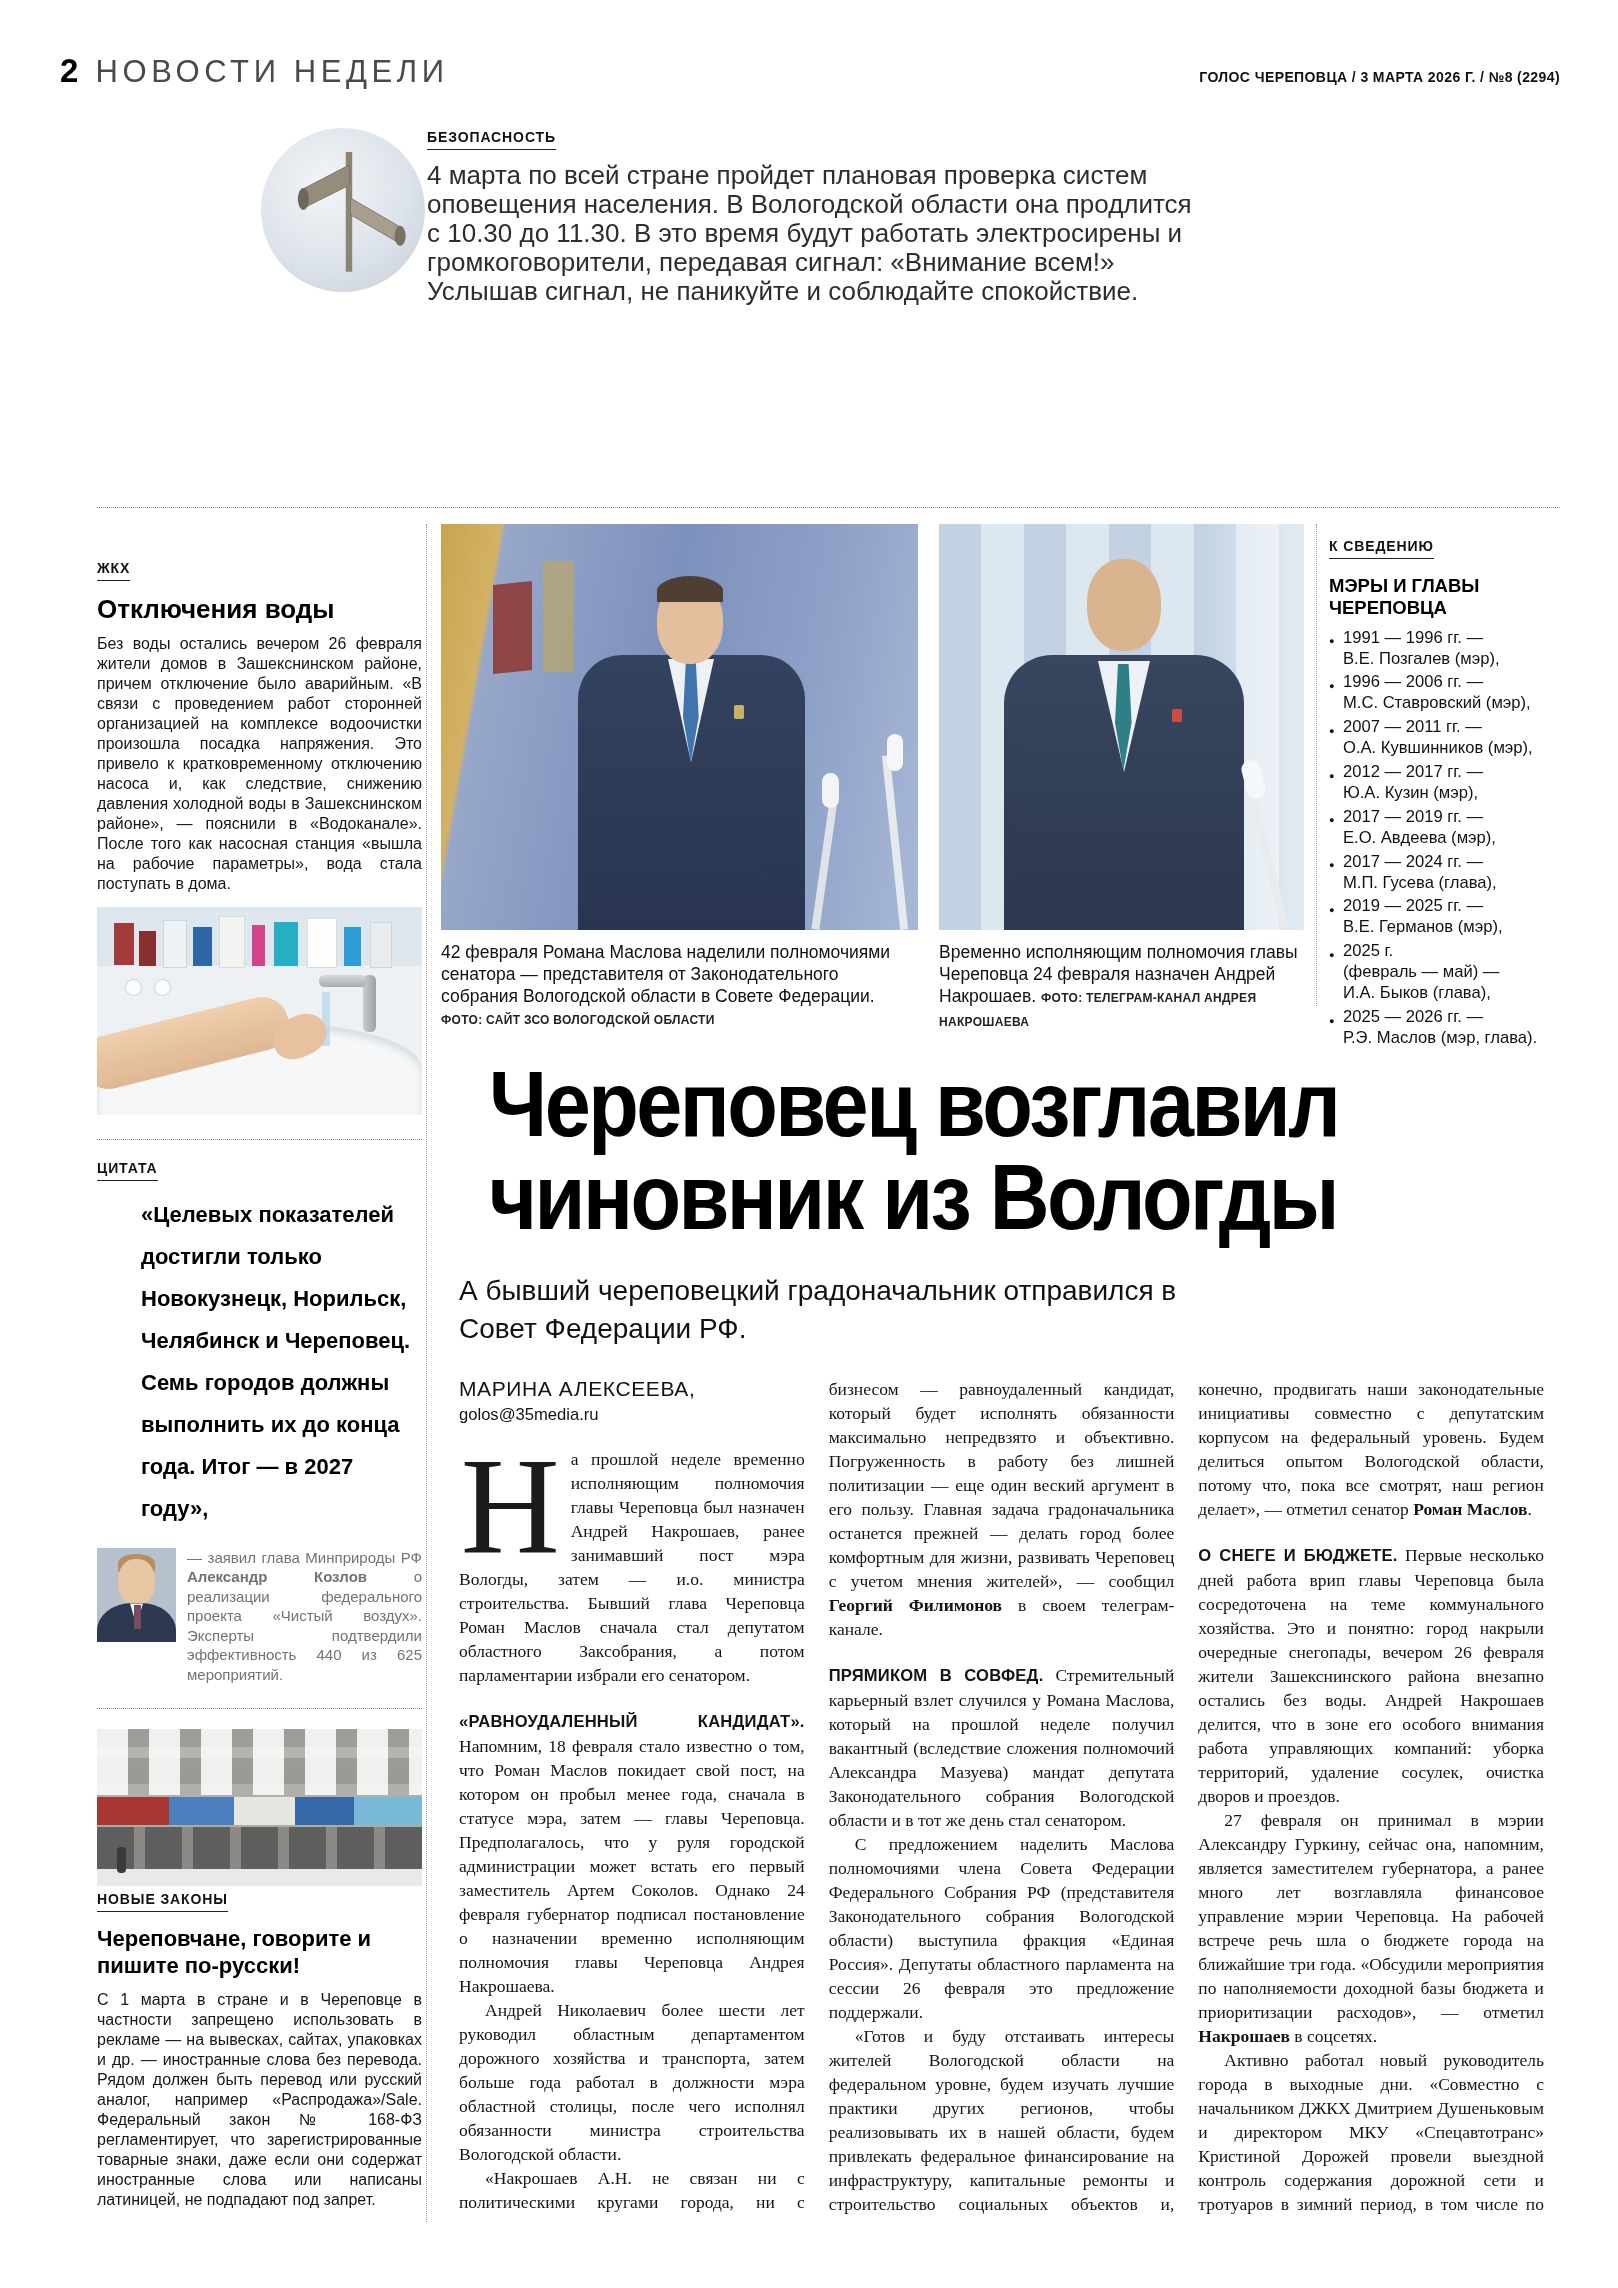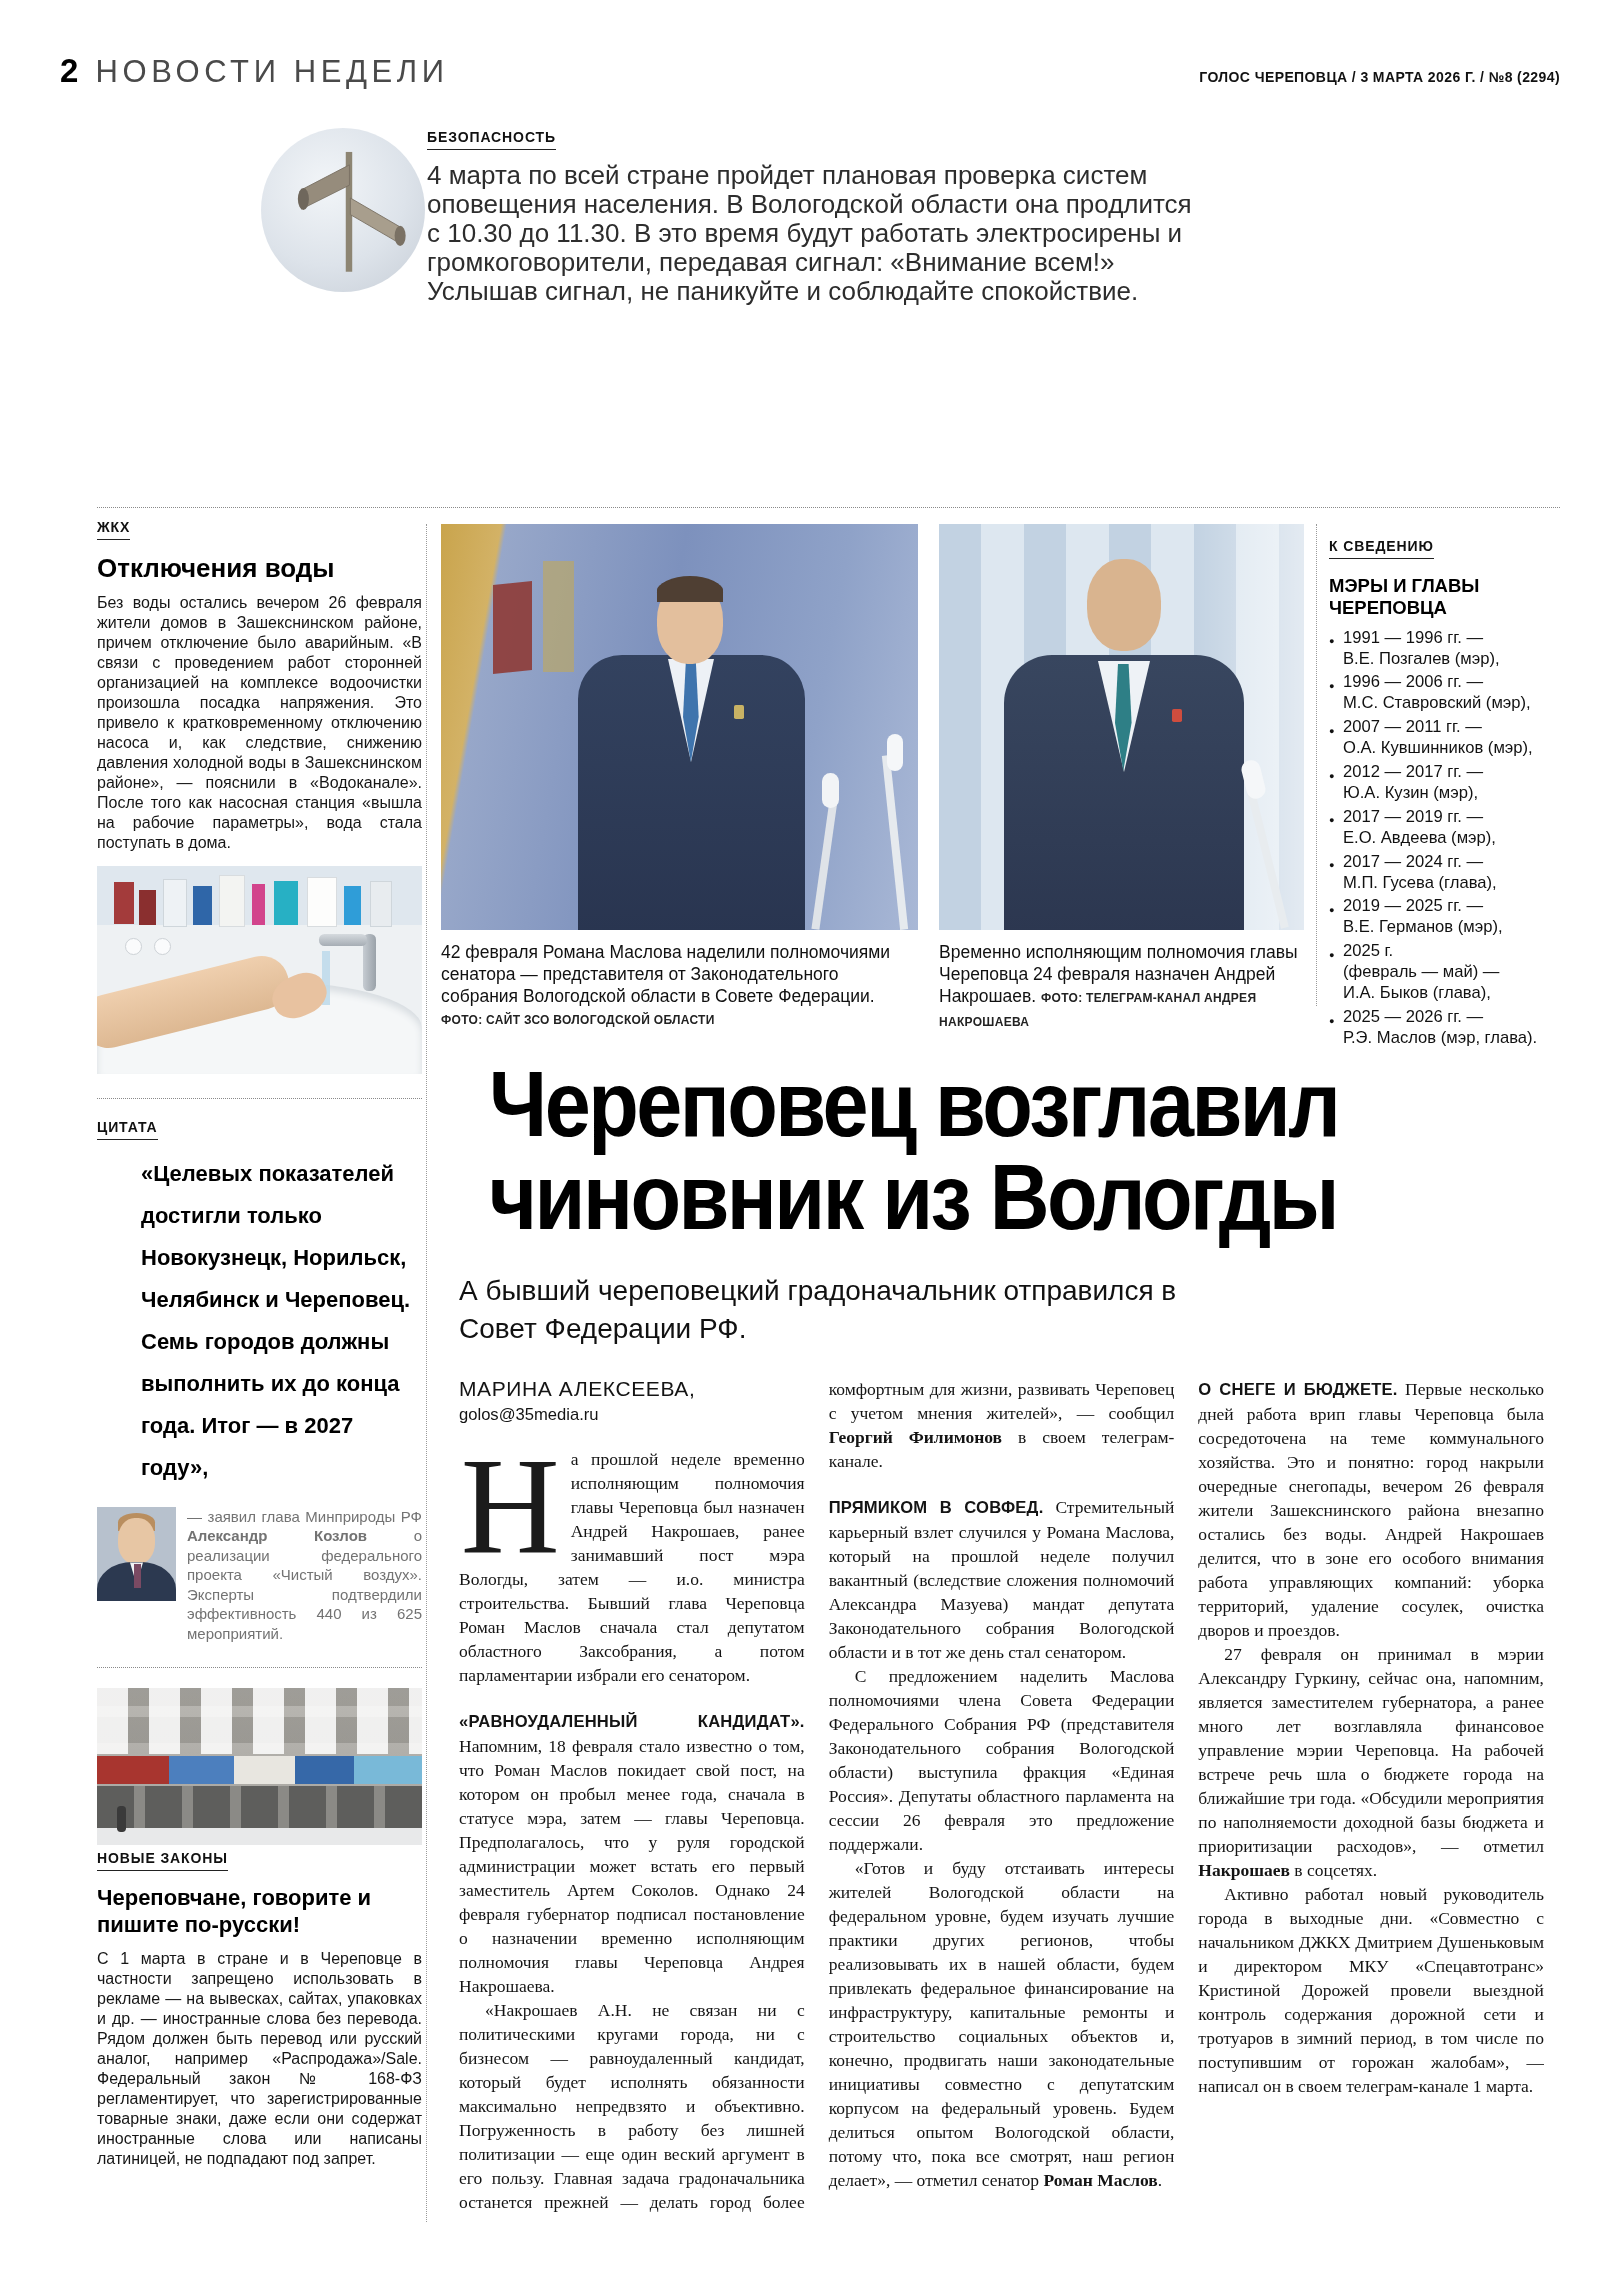--- a/index.html
+++ b/index.html
@@ -25,21 +25,21 @@
   #siren-photo{position:absolute;left:261px;top:128px;width:164px;height:164px;border-radius:50%;
     overflow:hidden;background:radial-gradient(circle at 40% 35%, #f2f5f8 0%, #dde3ea 55%, #c6cdd6 100%);}
   #siren-text{position:absolute;left:427px;top:129px;width:812px;}
   #siren-title{font-size:26px;font-weight:800;letter-spacing:0.3px;margin-top:14.8px;color:#000;}
   #siren-lead{font-size:26px;line-height:29px;color:#2d2d2d;margin-top:11px;width:766px;}
   
   #top-divider{position:absolute;left:97px;right:59px;top:507px;}
   #vdiv-left{left:426px;top:524px;height:1698px;}
   #vdiv-right{left:1316px;top:524px;height:482px;}
   
-  #left-rail{position:absolute;left:97px;top:519px;width:325px;}
+  #left-rail{position:absolute;left:97px;top:560px;width:325px;}
   .rail-h{font-size:26px;font-weight:800;color:#000;margin:13px 0 9.2px 0;}
   .rail-body{font-size:16px;line-height:20px;text-align:justify;color:#161616;}
   .rail-div{margin:24px 0 20px 0;}
   #quote-text{font-size:22px;line-height:42px;font-weight:800;color:#000;margin-top:13px;margin-left:44px;}
   #quote-attr-row{display:flex;gap:11px;margin-top:18.5px;}
   #quote-attr{font-size:15px;line-height:19.4px;color:#737373;text-align:justify;}
   #laws-title{font-size:22px;line-height:27px;font-weight:800;color:#000;margin:13px 0 11px 0;}
   
   .art{position:absolute;}
   #water-photo{width:325px;height:208px;margin-top:13px;background:#eef1f3;}
@@ -258,20 +258,21 @@
 <div id="deck">А бывший череповецкий градоначальник отправился в Совет Федерации РФ.</div>
 
 <div id="body-cols">
   <div id="byline">
     <div class="bn">МАРИНА АЛЕКСЕЕВА,</div>
     <div class="be">golos@35media.ru</div>
   </div>
   <div id="article-paragraphs">
       <p><span class="dc">Н</span>а прошлой неделе временно исполняющим полномочия главы Череповца был назначен Андрей Накрошаев, ранее занимавший пост мэра Вологды, затем — и.о. министра строительства. Бывший глава Череповца Роман Маслов сначала стал депутатом областного Заксобрания, а потом парламентарии избрали его сенатором.</p>
       <p class="sect"><span class="lead-in">«РАВНОУДАЛЕННЫЙ КАНДИДАТ».</span> Напомним, 18 февраля стало известно о том, что Роман Маслов покидает свой пост, на котором он пробыл менее года, сначала в статусе мэра, затем — главы Череповца. Предполагалось, что у руля городской администрации может встать его первый заместитель Артем Соколов. Однако 24 февраля губернатор подписал постановление о назначении временно исполняющим полномочия главы Череповца Андрея Накрошаева.</p>
+      <p class="ind">Андрей Николаевич более шести лет руководил областным департаментом дорожного хозяйства и транспорта, затем больше года работал в должности мэра областной столицы, после чего исполнял обязанности министра строительства Вологодской области.</p>
       <p class="ind">«Накрошаев А.Н. не связан ни с политическими кругами города, ни с бизнесом — равноудаленный кандидат, который будет исполнять обязанности максимально непредвзято и объективно. Погруженность в работу без лишней политизации — еще один веский аргумент в его пользу. Главная задача градоначальника останется прежней — делать город более комфортным для жизни, развивать Череповец с учетом мнения жителей», — сообщил <b>Георгий Филимонов</b> в своем телеграм-канале.</p>
       <p class="sect"><span class="lead-in">ПРЯМИКОМ В СОВФЕД.</span> Стремительный карьерный взлет случился у Романа Маслова, который на прошлой неделе получил вакантный (вследствие сложения полномочий Александра Мазуева) мандат депутата Законодательного собрания Вологодской области и в тот же день стал сенатором.</p>
       <p class="ind">С предложением наделить Маслова полномочиями члена Совета Федерации Федерального Собрания РФ (представителя Законодательного собрания Вологодской области) выступила фракция «Единая Россия». Депутаты областного парламента на сессии 26 февраля это предложение поддержали.</p>
       <p class="ind">«Готов и буду отстаивать интересы жителей Вологодской области на федеральном уровне, будем изучать лучшие практики других регионов, чтобы реализовывать их в нашей области, будем привлекать федеральное финансирование на инфраструктуру, капитальные ремонты и строительство социальных объектов и, конечно, продвигать наши законодательные инициативы совместно с депутатским корпусом на федеральный уровень. Будем делиться опытом Вологодской области, потому что, пока все смотрят, наш регион делает», — отметил сенатор <b>Роман Маслов</b>.</p>
       <p class="sect"><span class="lead-in">О СНЕГЕ И БЮДЖЕТЕ.</span> Первые несколько дней работа врип главы Череповца была сосредоточена на теме коммунального хозяйства. Это и понятно: город накрыли очередные снегопады, вечером 26 февраля жители Зашекснинского района внезапно остались без воды. Андрей Накрошаев делится, что в зоне его особого внимания работа управляющих компаний: уборка территорий, удаление сосулек, очистка дворов и проездов.</p>
       <p class="ind">27 февраля он принимал в мэрии Александру Гуркину, сейчас она, напомним, является заместителем губернатора, а ранее много лет возглавляла финансовое управление мэрии Череповца. На рабочей встрече речь шла о бюджете города на ближайшие три года. «Обсудили мероприятия по наполняемости доходной базы бюджета и приоритизации расходов», — отметил <b>Накрошаев</b> в соцсетях.</p>
       <p class="ind">Активно работал новый руководитель города в выходные дни. «Совместно с начальником ДЖКХ Дмитрием Душеньковым и директором МКУ «Спецавтотранс» Кристиной Дорожей провели выездной контроль содержания дорожной сети и тротуаров в зимний период, в том числе по поступившим от горожан жалобам», — написал он в своем телеграм-канале 1 марта.</p>
     </div>
 </div>
 

